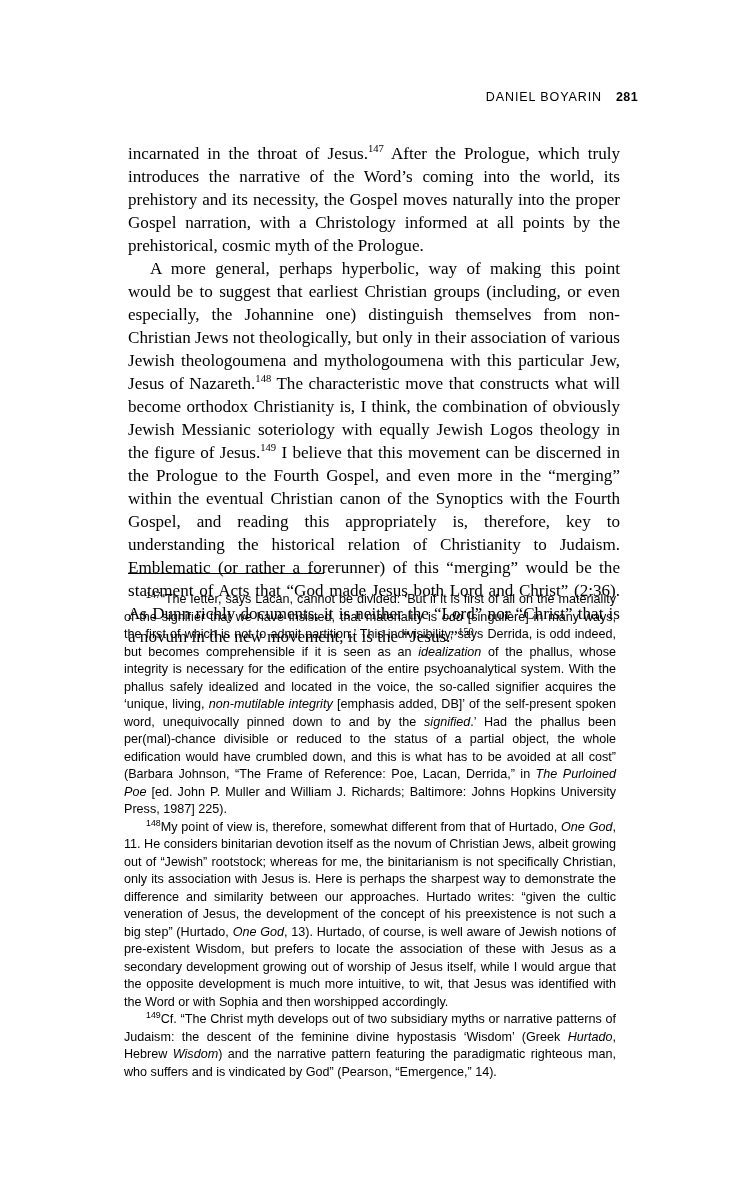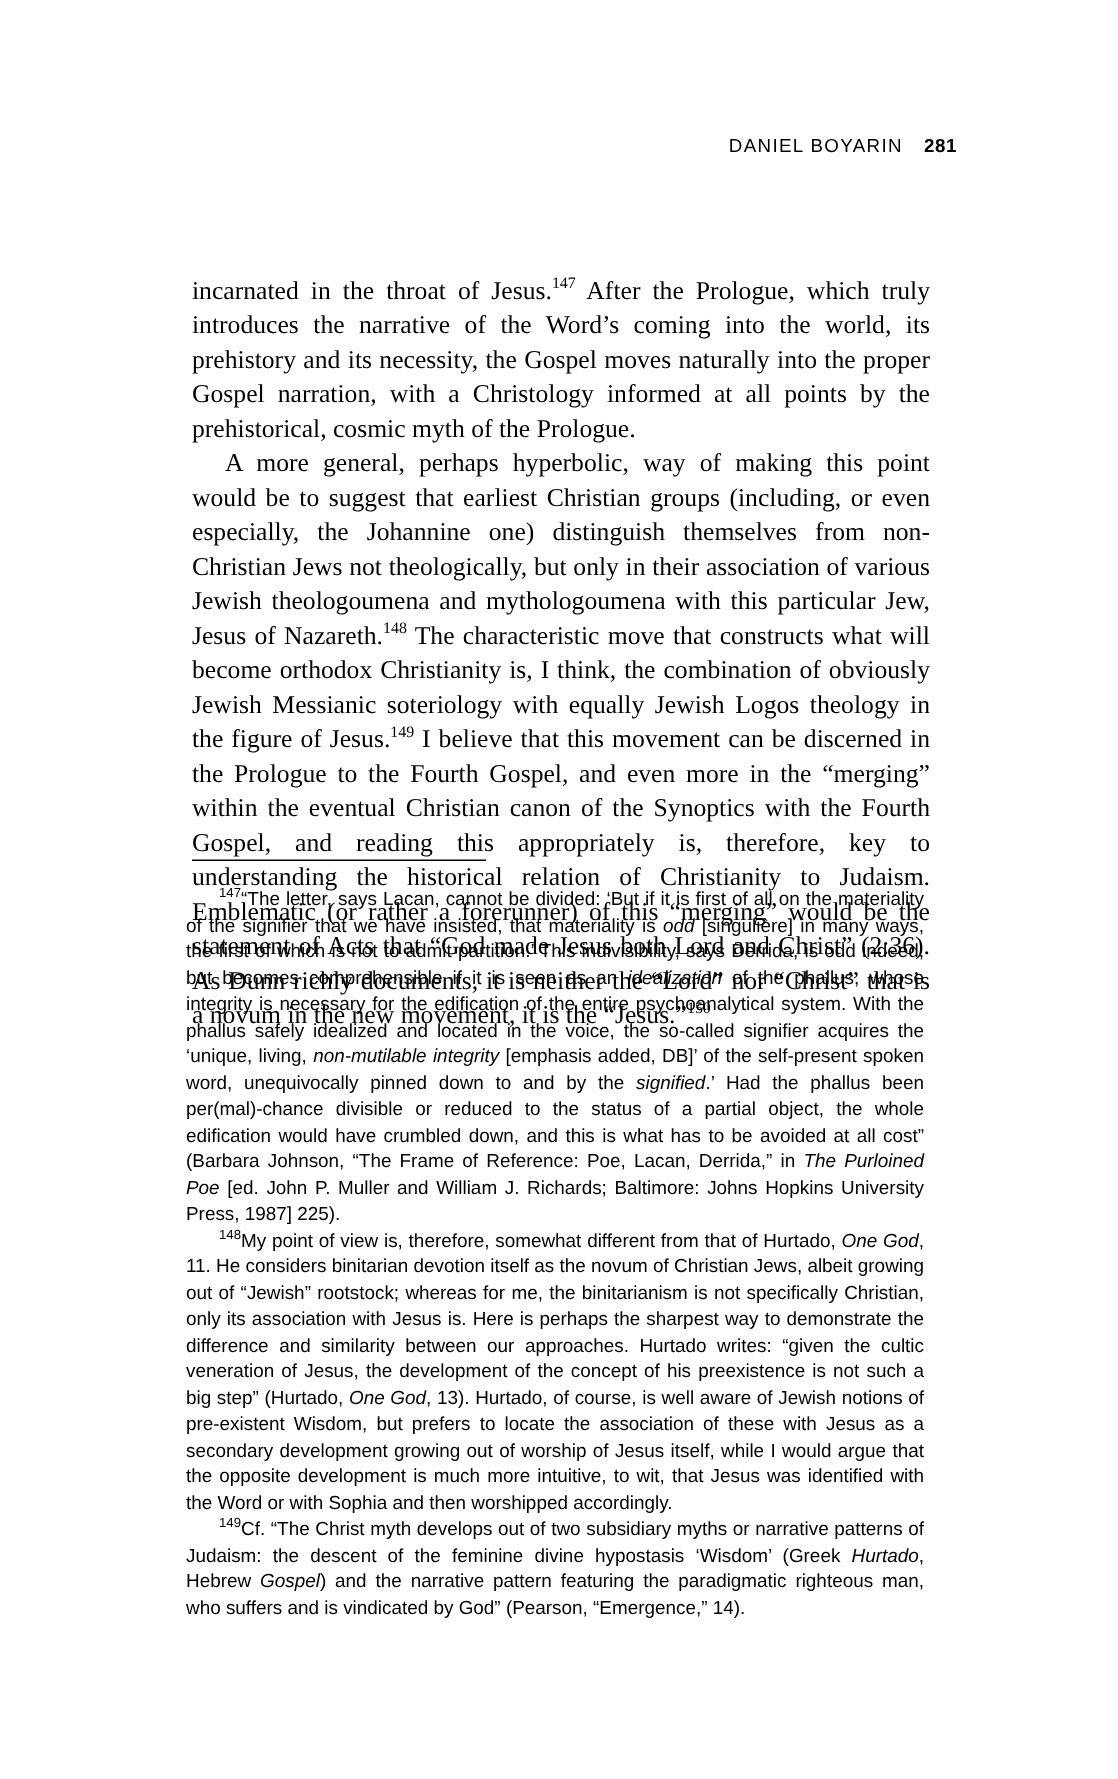--- a/index.html
+++ b/index.html
@@ -36,21 +36,20 @@
   .running-head .folio {
     font-weight: bold;
     margin-left: 14px;
     letter-spacing: 0.4px;
   }
   .body-col {
     position: absolute;
     top: 143px;
     left: 128px;
     width: 492px;
-    margin-top: 40px;
   }
   p.body-par {
     margin: 0;
     font-size: 17.1px;
     line-height: 1.345;
     text-align: justify;
     text-justify: inter-word;
     hyphens: none;
   }
   p.body-par + p.body-par {
@@ -103,16 +102,16 @@
   <div class="body-col">
     <p class="body-par">incarnated in the throat of Jesus.<sup>147</sup> After the Prologue, which truly introduces the narrative of the Word’s coming into the world, its prehistory and its necessity, the Gospel moves naturally into the proper Gospel narration, with a Christology informed at all points by the prehistorical, cosmic myth of the Prologue.</p>
     <p class="body-par">A more general, perhaps hyperbolic, way of making this point would be to suggest that earliest Christian groups (including, or even especially, the Johannine one) distinguish themselves from non-Christian Jews not theologically, but only in their association of various Jewish theologoumena and mythologoumena with this particular Jew, Jesus of Nazareth.<sup>148</sup> The characteristic move that constructs what will become orthodox Christianity is, I think, the combination of obviously Jewish Messianic soteriology with equally Jewish Logos theology in the figure of Jesus.<sup>149</sup> I believe that this movement can be discerned in the Prologue to the Fourth Gospel, and even more in the “merging” within the eventual Christian canon of the Synoptics with the Fourth Gospel, and reading this appropriately is, therefore, key to understanding the historical relation of Christianity to Judaism. Emblematic (or rather a forerunner) of this “merging” would be the statement of Acts that “God made Jesus both Lord and Christ” (2:36). As Dunn richly documents, it is neither the “Lord” nor “Christ” that is a novum in the new movement, it is the “Jesus.”<sup>150</sup></p>
   </div>
 
   <div class="rule"></div>
 
   <div class="notes">
     <p class="note"><sup>147</sup>“The letter, says Lacan, cannot be divided: ‘But if it is first of all on the materiality of the signifier that we have insisted, that materiality is <i>odd</i> [singulière] in many ways, the first of which is not to admit partition.’ This indivisibility, says Derrida, is odd indeed, but becomes comprehensible if it is seen as an <i>idealization</i> of the phallus, whose integrity is necessary for the edification of the entire psychoanalytical system. With the phallus safely idealized and located in the voice, the so-called signifier acquires the ‘unique, living, <i>non-mutilable integrity</i> [emphasis added, DB]’ of the self-present spoken word, unequivocally pinned down to and by the <i>signified</i>.’ Had the phallus been per(mal)-chance divisible or reduced to the status of a partial object, the whole edification would have crumbled down, and this is what has to be avoided at all cost” (Barbara Johnson, “The Frame of Reference: Poe, Lacan, Derrida,” in <i>The Purloined Poe</i> [ed. John P. Muller and William J. Richards; Baltimore: Johns Hopkins University Press, 1987] 225).</p>
     <p class="note"><sup>148</sup>My point of view is, therefore, somewhat different from that of Hurtado, <i>One God</i>, 11. He considers binitarian devotion itself as the novum of Christian Jews, albeit growing out of “Jewish” rootstock; whereas for me, the binitarianism is not specifically Christian, only its association with Jesus is. Here is perhaps the sharpest way to demonstrate the difference and similarity between our approaches. Hurtado writes: “given the cultic veneration of Jesus, the development of the concept of his preexistence is not such a big step” (Hurtado, <i>One God</i>, 13). Hurtado, of course, is well aware of Jewish notions of pre-existent Wisdom, but prefers to locate the association of these with Jesus as a secondary development growing out of worship of Jesus itself, while I would argue that the opposite development is much more intuitive, to wit, that Jesus was identified with the Word or with Sophia and then worshipped accordingly.</p>
-    <p class="note"><sup>149</sup>Cf. “The Christ myth develops out of two subsidiary myths or narrative patterns of Judaism: the descent of the feminine divine hypostasis ‘Wisdom’ (Greek <i>Hurtado</i>, Hebrew <i>Gospel</i>) and the narrative pattern featuring the paradigmatic righteous man, who suffers and is vindicated by God” (Pearson, “Emergence,” 14).</p>
+    <p class="note"><sup>149</sup>Cf. “The Christ myth develops out of two subsidiary myths or narrative patterns of Judaism: the descent of the feminine divine hypostasis ‘Wisdom’ (Greek <i>Hurtado</i>, Hebrew <i>Wisdom</i>) and the narrative pattern featuring the paradigmatic righteous man, who suffers and is vindicated by God” (Pearson, “Emergence,” 14).</p>
   </div>
 
 </div>
 
 </body></html>

